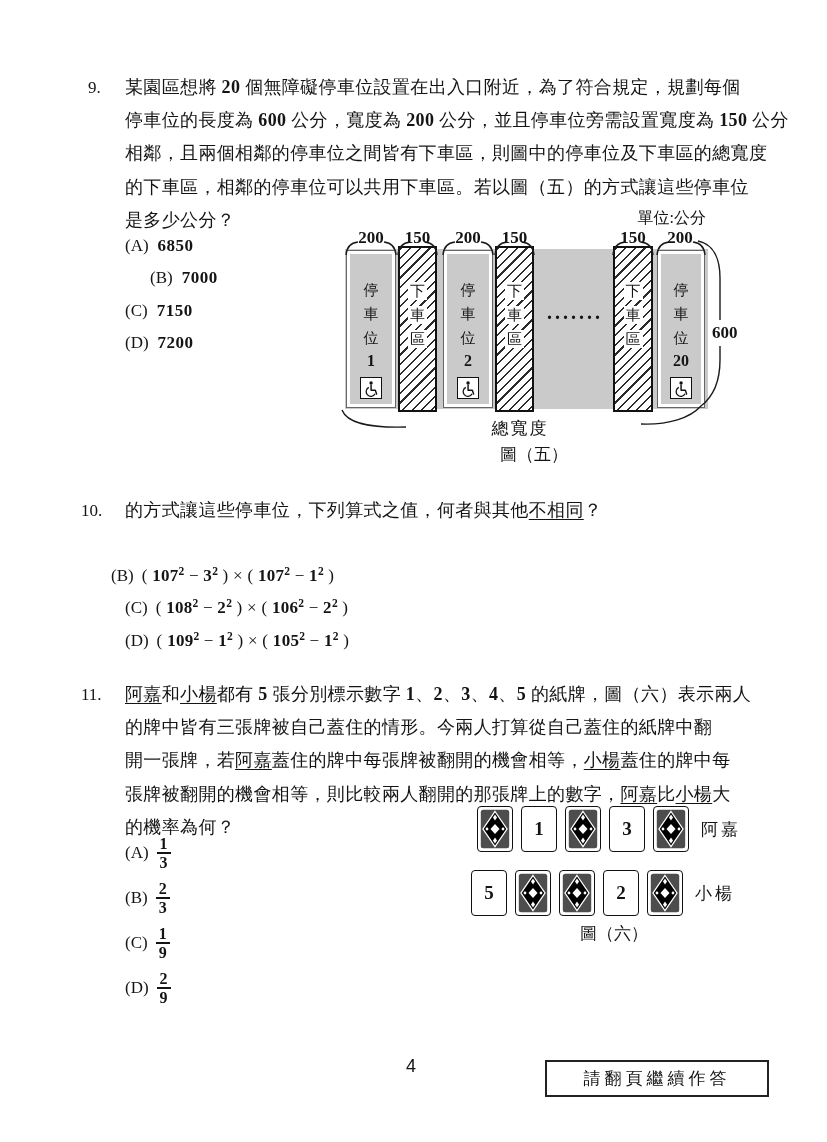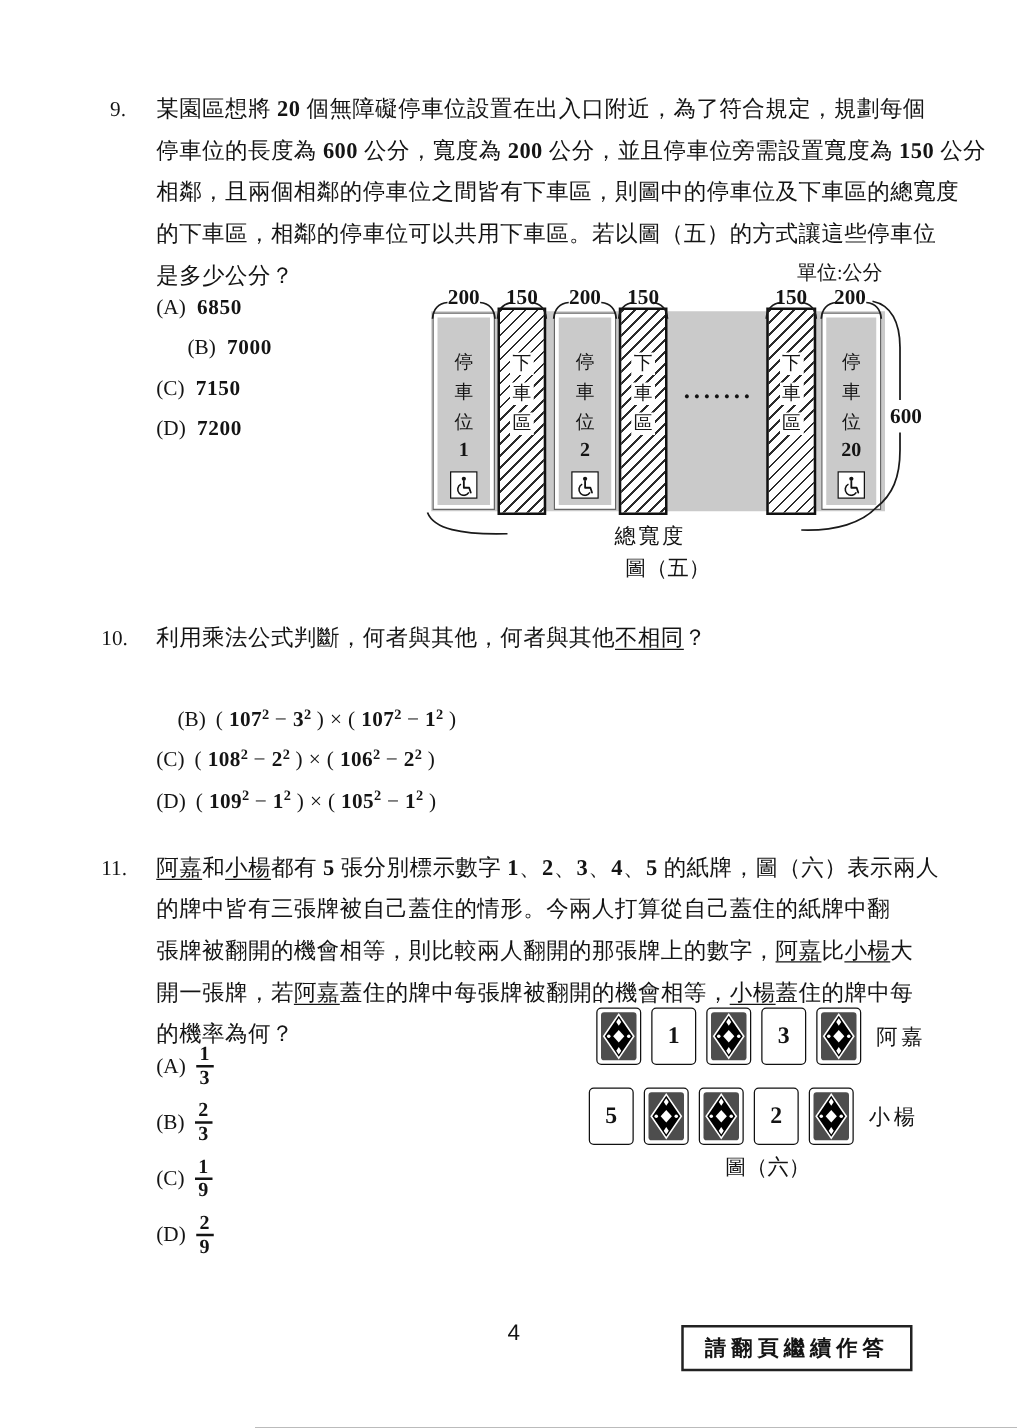--- a/index.html
+++ b/index.html
@@ -46,22 +46,22 @@
   .cardrow{position:absolute;display:flex;align-items:center;}
   .card{width:36px;height:46px;border:1.4px solid #111;border-radius:4px;background:#fff;margin-right:8px;
         display:flex;align-items:center;justify-content:center;box-sizing:border-box;}
   .card.face span{font-weight:bold;font-size:19px;}
   .card.back{padding:2px;}
   .card.back svg{width:100%;height:100%;display:block;}
   .plabel{font-size:17px;letter-spacing:3px;margin-left:4px;white-space:nowrap;}
   .cap6{position:absolute;left:562px;top:922px;width:104px;text-align:center;font-size:17px;}
   
   .pageno{position:absolute;left:398px;top:1056px;width:26px;text-align:center;font-size:18px;font-family:"Liberation Sans","DejaVu Sans",sans-serif;}
-  .turnbox{position:absolute;left:545px;top:1060px;width:185px;height:37px;border:2px solid #222;box-sizing:border-box;
-           display:flex;align-items:center;justify-content:center;font-size:17px;letter-spacing:4px;font-weight:bold;}
+  .turnbox{position:absolute;left:545px;top:1060px;width:224px;height:37px;border:2px solid #222;box-sizing:border-box;
+           display:flex;align-items:center;justify-content:center;font-size:17px;letter-spacing:4px;}
 </style>
 </head>
 <body>
 
 <div class="page">
 
   <div class="qnum" style="left:88px;top:71px;">9.</div>
   <div class="tlines" style="left:125px;top:71px;">
     <div class="tline"><span>某園區想將 </span><span class="b">20</span><span> 個無障礙停車位設置在出入口附近，為了符合規定，規劃每個</span></div>
     <div class="tline"><span>停車位的長度為 </span><span class="b">600</span><span> 公分，寬度為 </span><span class="b">200</span><span> 公分，並且停車位旁需設置寬度為 </span><span class="b">150</span><span> 公分</span></div>
@@ -188,38 +188,38 @@
       </div>
     </div>
 
     <div class="lbl600">600</div>
     <div class="lblw">總寬度</div>
     <div class="cap5">圖（五）</div>
   </div>
 
   <div class="qnum" style="left:81px;top:494px;">10.</div>
   <div class="tlines" style="left:125px;top:494px;">
-    <div class="tline"><span>利用乘法公式判斷，何者與其他，何者與其他</span><span class="u">不相同</span><span>？</span></div>
-  </div>
-  <div class="optrow" style="left:142px;top:559px;">
+    <div class="tline"><span>的方式讓這些停車位，下列算式之值，何者與其他</span><span class="u">不相同</span><span>？</span></div>
+  </div>
+  <div class="optrow" style="left:111px;top:559px;">
     <span class="olabel">(B)</span><span class="expr"><span>( </span><span class="b">107</span><span class="b s">2</span><span> − </span><span class="b">3</span><span class="b s">2</span><span> ) × ( </span><span class="b">107</span><span class="b s">2</span><span> − </span><span class="b">1</span><span class="b s">2</span><span> )</span></span>
   </div>
   <div class="optrow" style="left:125px;top:591px;">
     <span class="olabel">(C)</span><span class="expr"><span>( </span><span class="b">108</span><span class="b s">2</span><span> − </span><span class="b">2</span><span class="b s">2</span><span> ) × ( </span><span class="b">106</span><span class="b s">2</span><span> − </span><span class="b">2</span><span class="b s">2</span><span> )</span></span>
   </div>
   <div class="optrow" style="left:125px;top:624px;">
     <span class="olabel">(D)</span><span class="expr"><span>( </span><span class="b">109</span><span class="b s">2</span><span> − </span><span class="b">1</span><span class="b s">2</span><span> ) × ( </span><span class="b">105</span><span class="b s">2</span><span> − </span><span class="b">1</span><span class="b s">2</span><span> )</span></span>
   </div>
 
   <div class="qnum" style="left:81px;top:678px;">11.</div>
   <div class="tlines" style="left:125px;top:678px;">
     <div class="tline"><span class="u">阿嘉</span><span>和</span><span class="u">小楊</span><span>都有 </span><span class="b">5</span><span> 張分別標示數字 </span><span class="b">1</span><span>、</span><span class="b">2</span><span>、</span><span class="b">3</span><span>、</span><span class="b">4</span><span>、</span><span class="b">5</span><span> 的紙牌，圖（六）表示兩人</span></div>
     <div class="tline"><span>的牌中皆有三張牌被自己蓋住的情形。今兩人打算從自己蓋住的紙牌中翻</span></div>
+    <div class="tline"><span>開一張牌，若</span><span class="u">阿嘉</span><span>蓋住的牌中每張牌被翻開的機會相等，</span><span class="u">小楊</span><span>蓋住的牌中每</span></div>
     <div class="tline"><span>張牌被翻開的機會相等，則比較兩人翻開的那張牌上的數字，</span><span class="u">阿嘉</span><span>比</span><span class="u">小楊</span><span>大</span></div>
-    <div class="tline"><span>開一張牌，若</span><span class="u">阿嘉</span><span>蓋住的牌中每張牌被翻開的機會相等，</span><span class="u">小楊</span><span>蓋住的牌中每</span></div>
     <div class="tline"><span>的機率為何？</span></div>
   </div>
   <div class="fracrow" style="left:125px;top:835px;">
     <span class="olabel">(A)</span>
     <span class="frac">
       <span class="fn">1</span>
       <span class="fbar"></span>
       <span class="fd">3</span>
     </span>
   </div>

